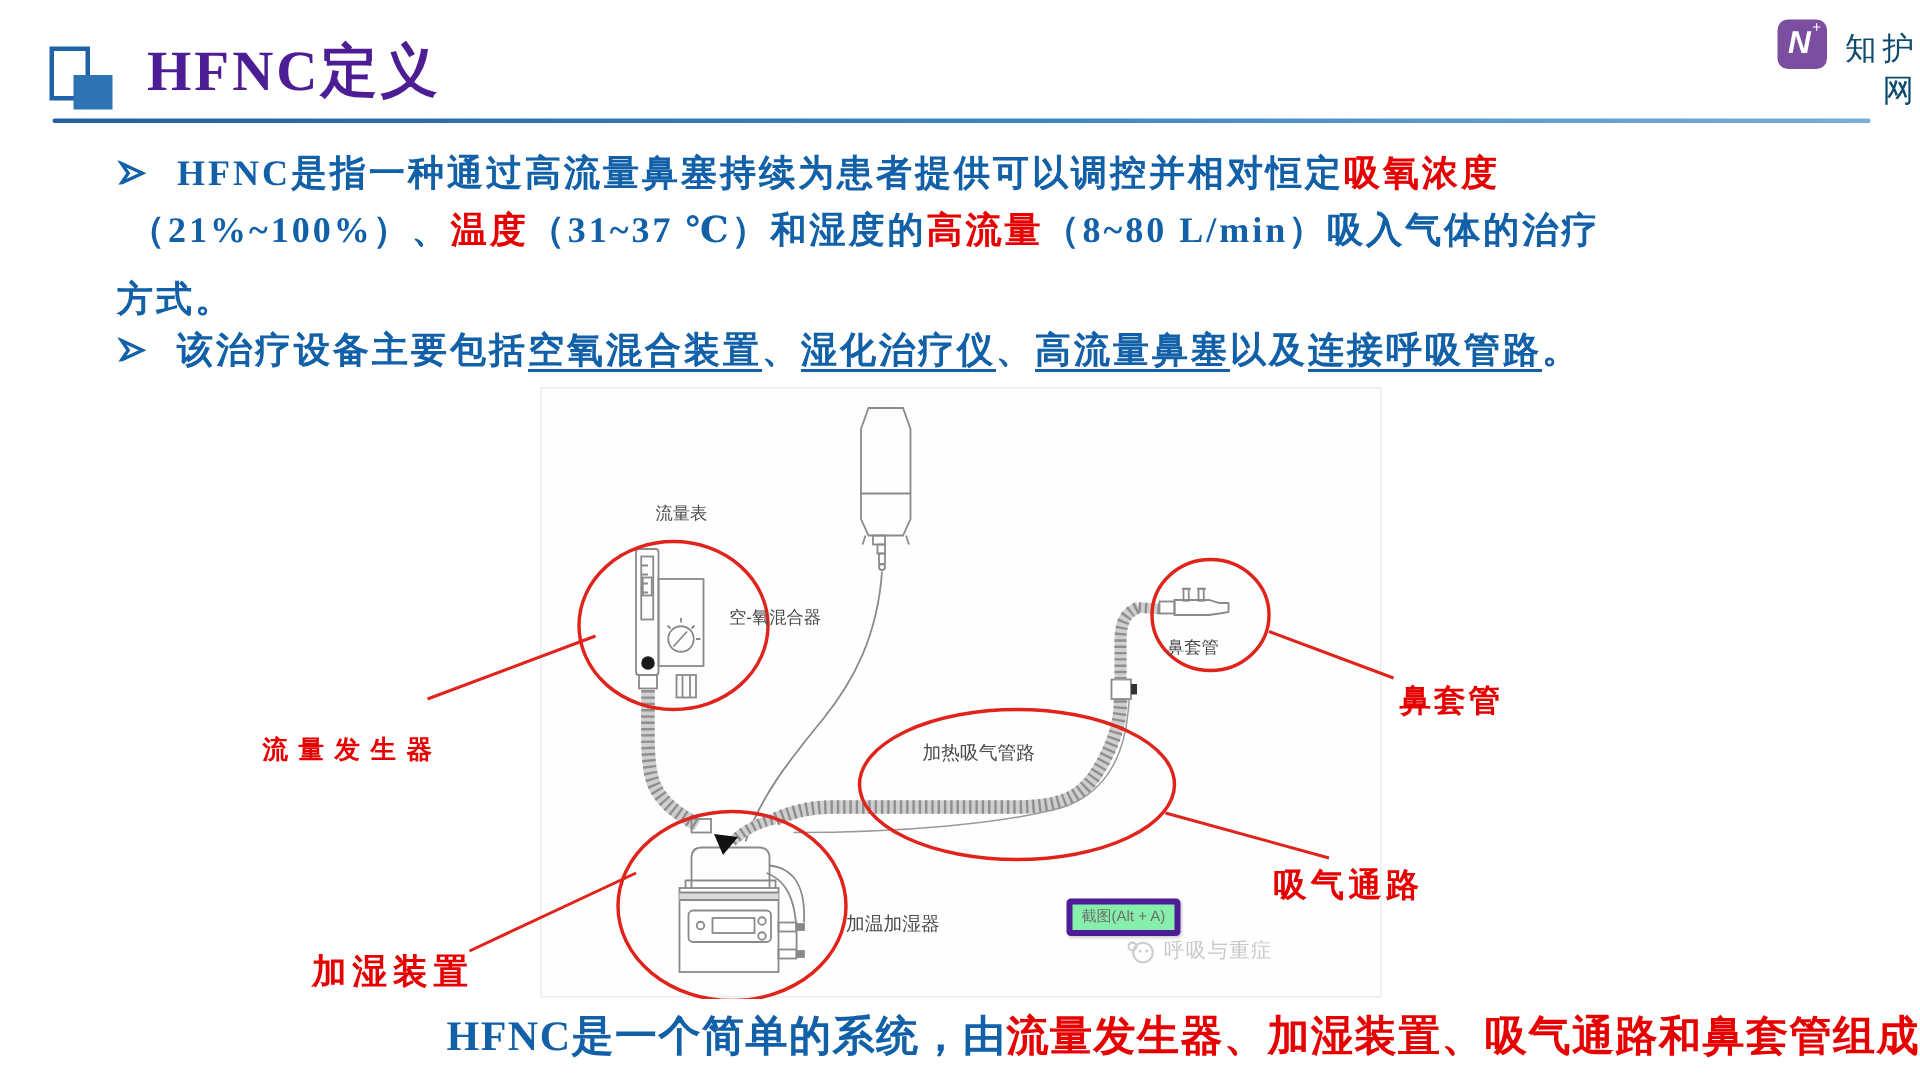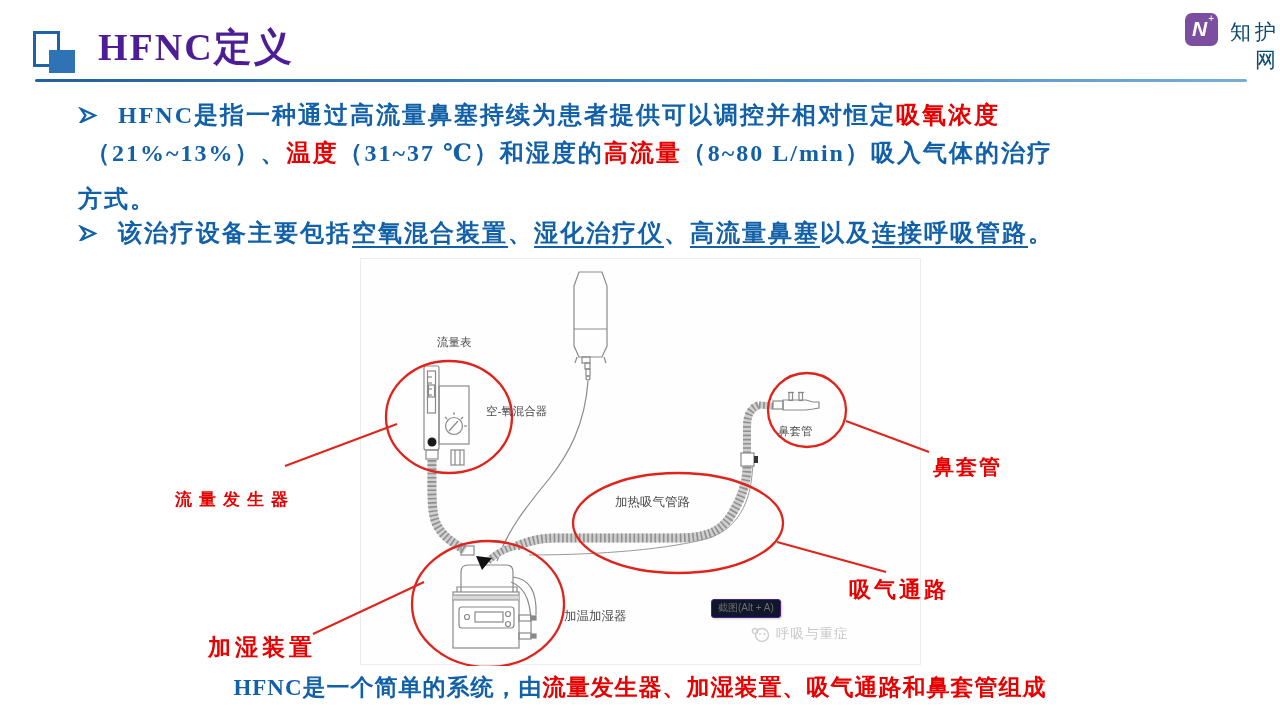--- a/index.html
+++ b/index.html
@@ -31,37 +31,37 @@
   .bline u { text-underline-offset:5px; text-decoration-thickness:2px; }
   .marker { display:inline-block; width:20px; height:16px; margin-right:20px; }
   #b1l1 { left:78px; top:99px; }
   #b1l2 { left:86px; top:137px; }
   #b1l3 { left:78px; top:162px;margin-top:21px; }
   #b2   { left:78px; top:217px; }
   
   .diagram { position:absolute; left:360px; top:258px; width:561px; height:407px;
     background:#fefefe; border:1px solid #ececec; z-index:1; }
   .shot-btn { position:absolute; left:350px; top:340px; padding:1px 6px 2px 6px;
-    border:1px solid #4c1d95; border-radius:3px; background:#0f172a; color:#6e6e6e;
+    border:4px solid #4c1d95; border-radius:3px; background:#86efac; color:#6e6e6e;
     font-size:10px; font-family:"Liberation Sans","DejaVu Sans",sans-serif;
     box-shadow:1px 1px 2px rgba(0,0,0,.18); white-space:nowrap; }
   .watermark { position:absolute; left:390px; top:366px; display:flex; align-items:center;
     color:#c8c8c8; font-size:13.5px; letter-spacing:1px;
     font-family:"Liberation Sans","DejaVu Sans",sans-serif; }
   .watermark svg { margin-right:5px; }
   
   .ann { position:absolute; color:#e60000; font-weight:bold; white-space:nowrap; z-index:6; }
   #ann-fg { left:175px; top:488px; font-size:17px; letter-spacing:7px; }
   #ann-hd { left:208px; top:632px; font-size:23px; letter-spacing:4px; }
   #ann-nc { left:933px; top:453px; font-size:21px; letter-spacing:2px; }
   #ann-ip { left:849px; top:575px; font-size:22px; letter-spacing:3px; }
   .overlay { position:absolute; left:0; top:0; z-index:5; pointer-events:none; }
   
-  .caption { position:absolute; left:0; top:672px; width:1280px; text-align:center;
-    font-size:23px; font-weight:bold; color:#1160a8; letter-spacing:1px; z-index:2; }
+  .caption { position:absolute; left:0; top:672px; width:1280px; text-align:right;
+    font-size:28px; font-weight:bold; color:#1160a8; letter-spacing:1px; z-index:2; }
   .caption .red { color:#e60000; }
   
   svg text { font-family:"Liberation Sans","DejaVu Sans",sans-serif; fill:#4a4a4a; }
 </style>
 </head>
 <body>
 
 <div class="sq-outline"></div>
 <div class="sq-filled"></div>
 <div class="page-title">HFNC定义</div>
@@ -71,21 +71,21 @@
 </div>
 <div class="brand">知护网</div>
 <div class="divider"></div>
 
 <div class="bline" id="b1l1">
   <svg class="marker" viewBox="0 0 16 16">
     <polygon points="1,2 15,8.5 1,15 5.5,8.5" fill="none" stroke="#1160a8" stroke-width="2.2"></polygon>
   </svg><span>HFNC是指一种通过高流量鼻塞持续为患者提供可以调控并相对恒定</span><span class="red">吸氧浓度</span>
 </div>
 <div class="bline" id="b1l2">
-  <span>（21%~13%）、</span><span class="red">温度</span><span>（31~37 ℃）和湿度的</span><span class="red">高流量</span><span>（8~80 L/min）吸入气体的治疗</span>
+  <span>（21%~100%）、</span><span class="red">温度</span><span>（31~37 ℃）和湿度的</span><span class="red">高流量</span><span>（8~80 L/min）吸入气体的治疗</span>
 </div>
 <div class="bline" id="b1l3">
   <span>方式。</span>
 </div>
 
 <div class="bline" id="b2">
   <svg class="marker" viewBox="0 0 16 16">
     <polygon points="1,2 15,8.5 1,15 5.5,8.5" fill="none" stroke="#1160a8" stroke-width="2.2"></polygon>
   </svg><span>该治疗设备主要包括</span><u>空氧混合装置</u><span>、</span><u>湿化治疗仪</u><span>、</span><u>高流量鼻塞</u><span>以及</span><u>连接呼吸管路</u><span>。</span>
 </div>

